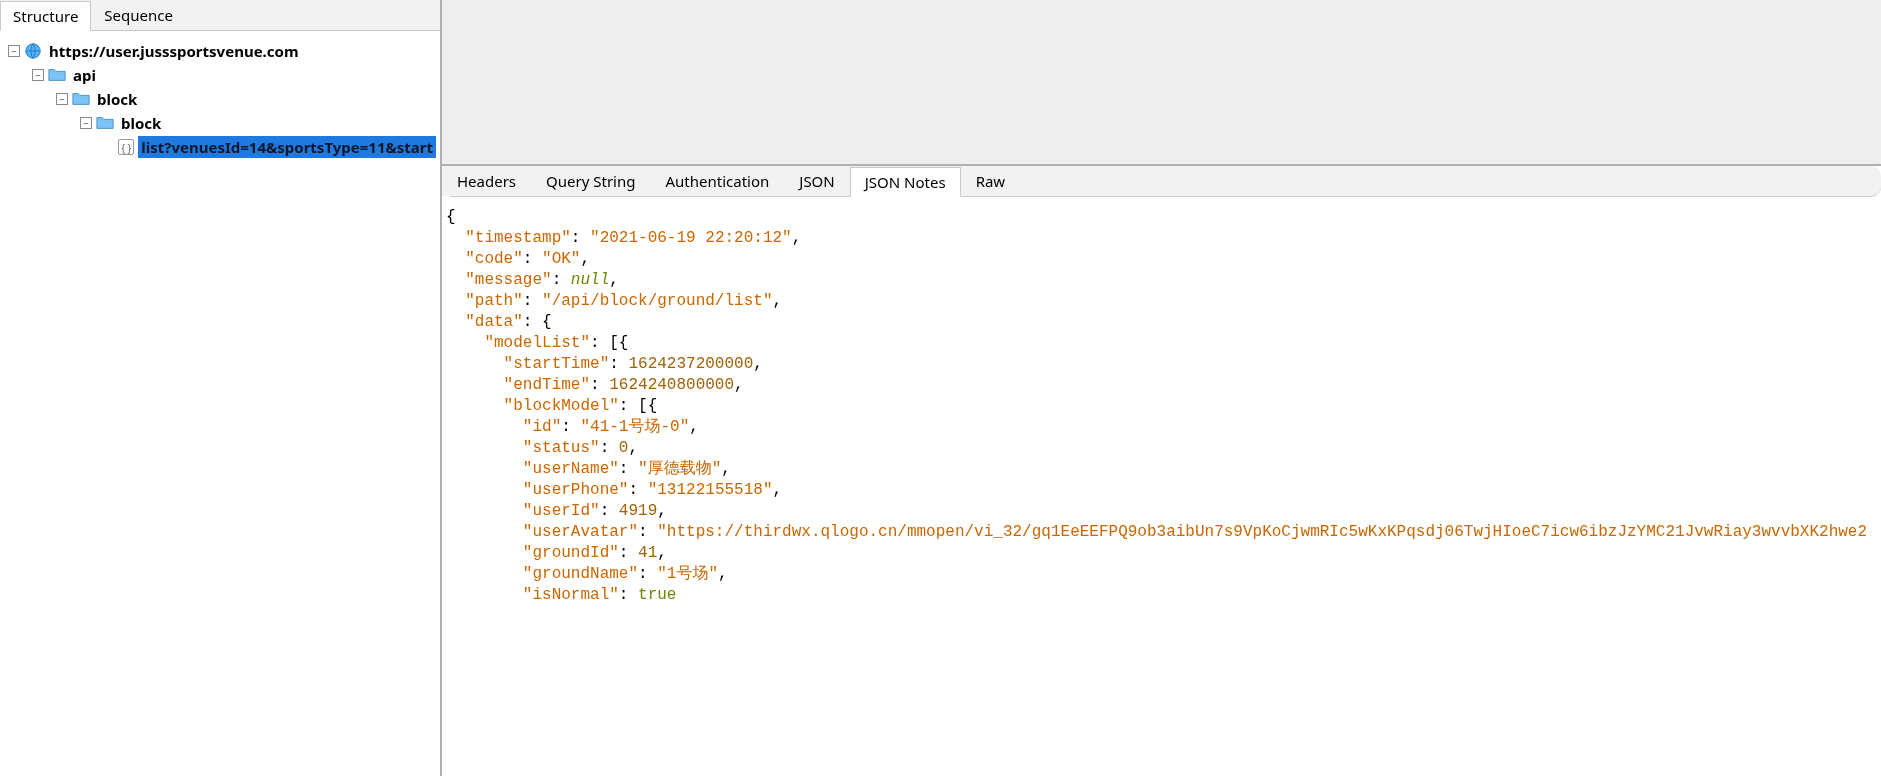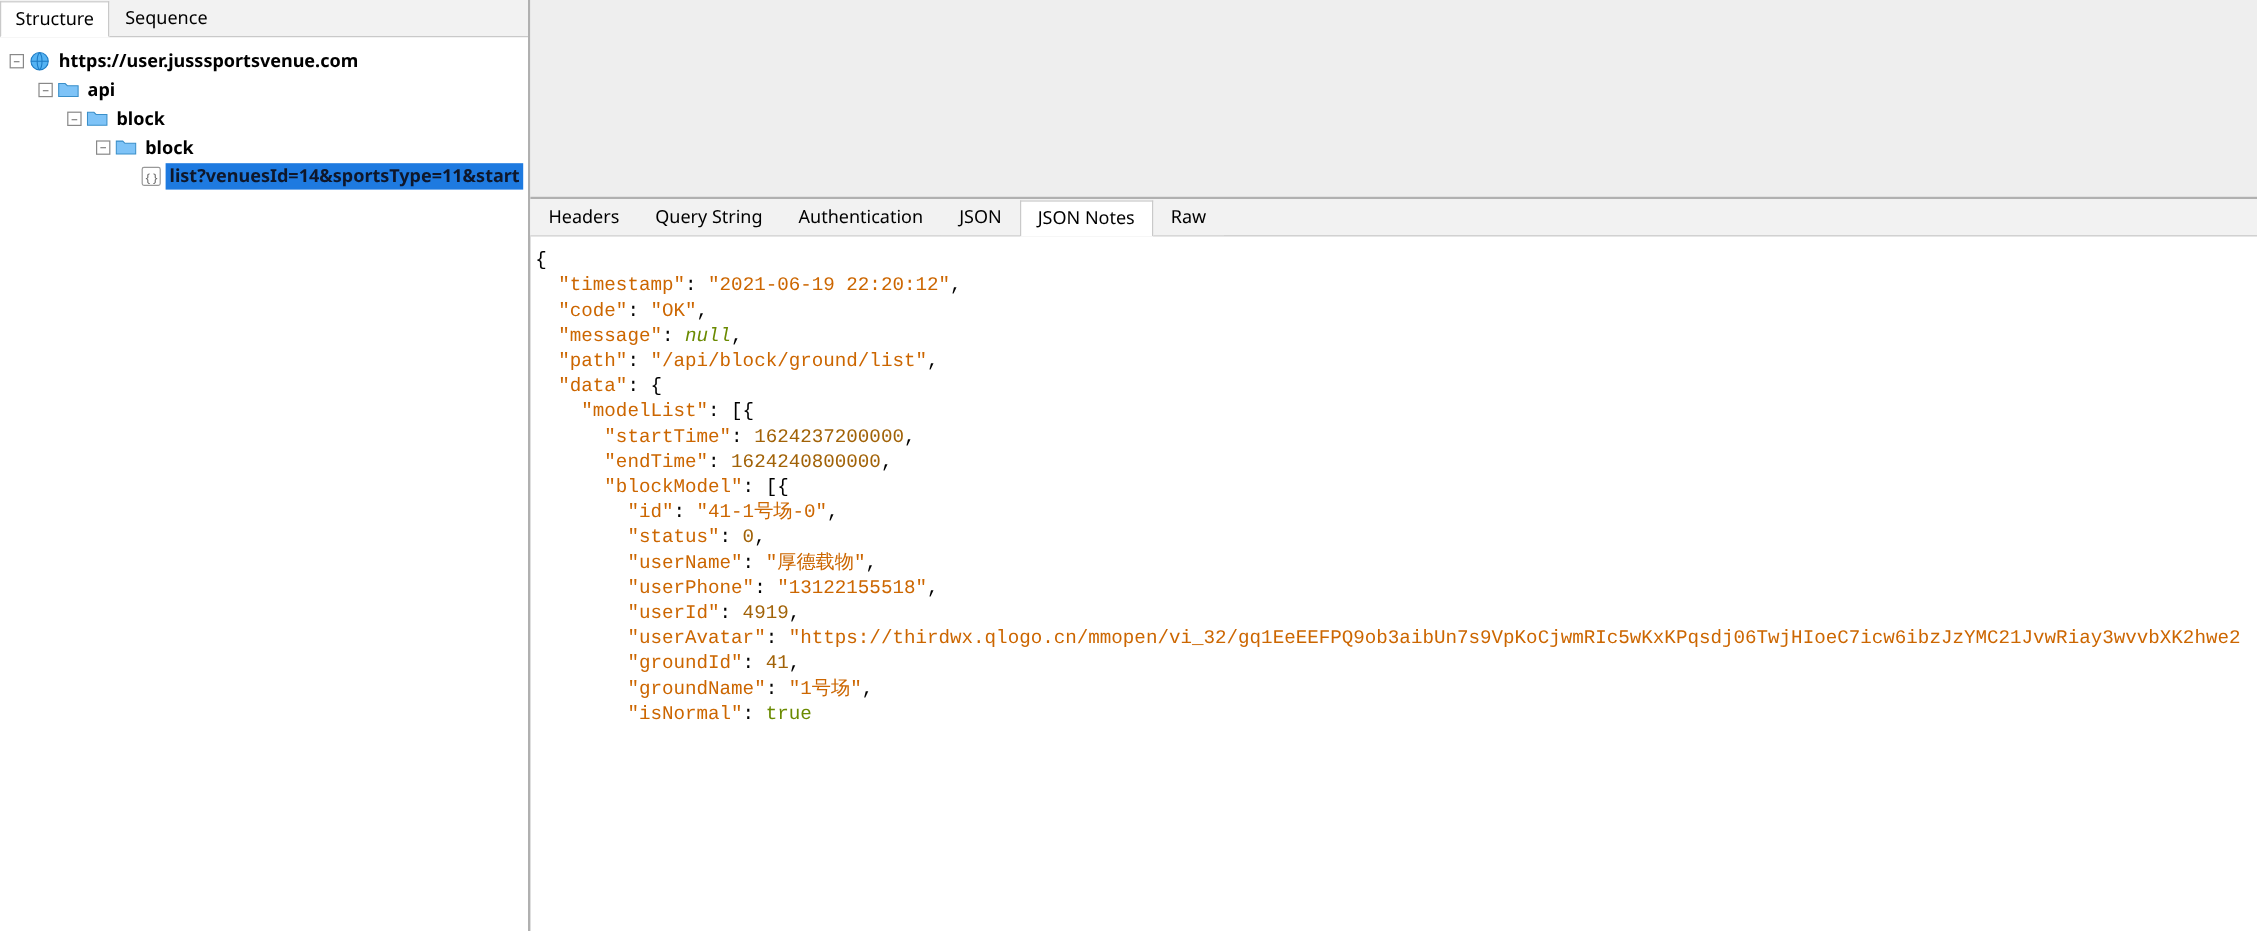--- a/index.html
+++ b/index.html
@@ -121,20 +121,21 @@
   }
   .req-preview {
     height: 166px;
     background: #eeeeee;
     border-bottom: 2px solid #b0b0b0;
   }
   .subtabs {
     display: flex;
     border-bottom: 1px solid #c9c9c9;
     background: #f2f2f2;
+    border-radius: 10px;
   }
   .stab {
     padding: 4px 14px;
     background: #f2f2f2;
     border: 1px solid transparent;
     border-bottom: none;
     cursor: pointer;
     font-size: 15px;
   }
   .stab.active {

